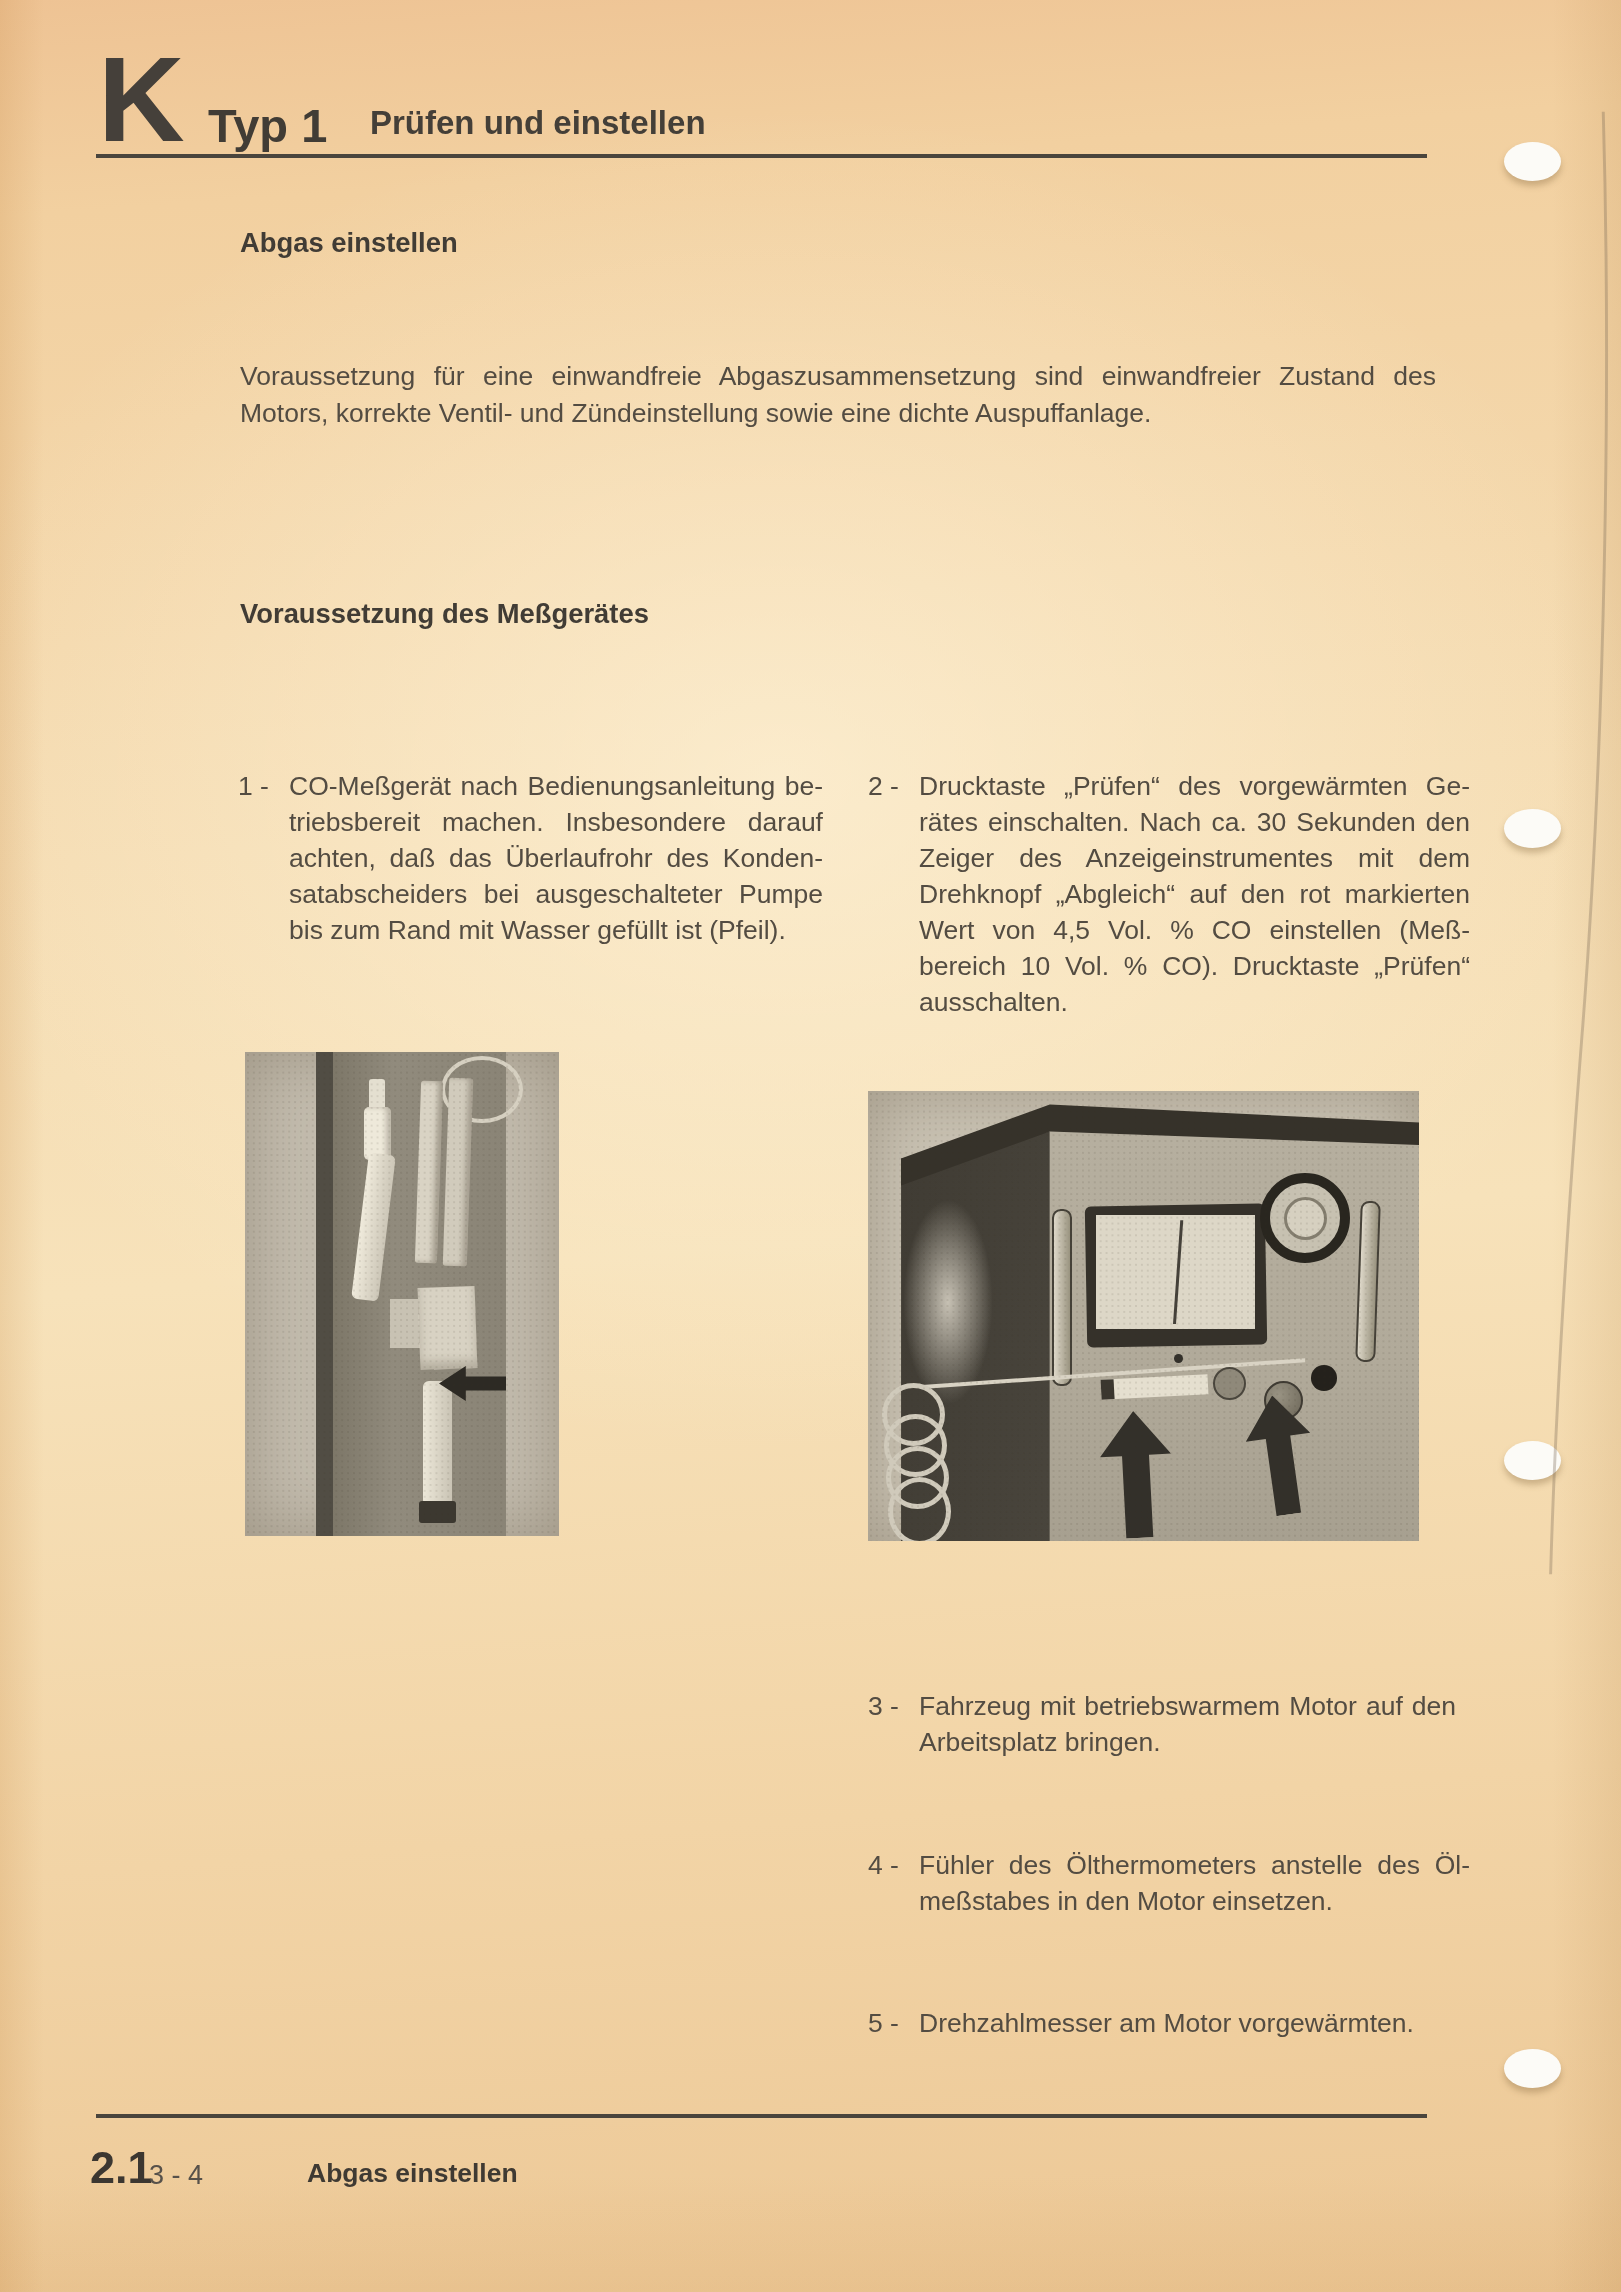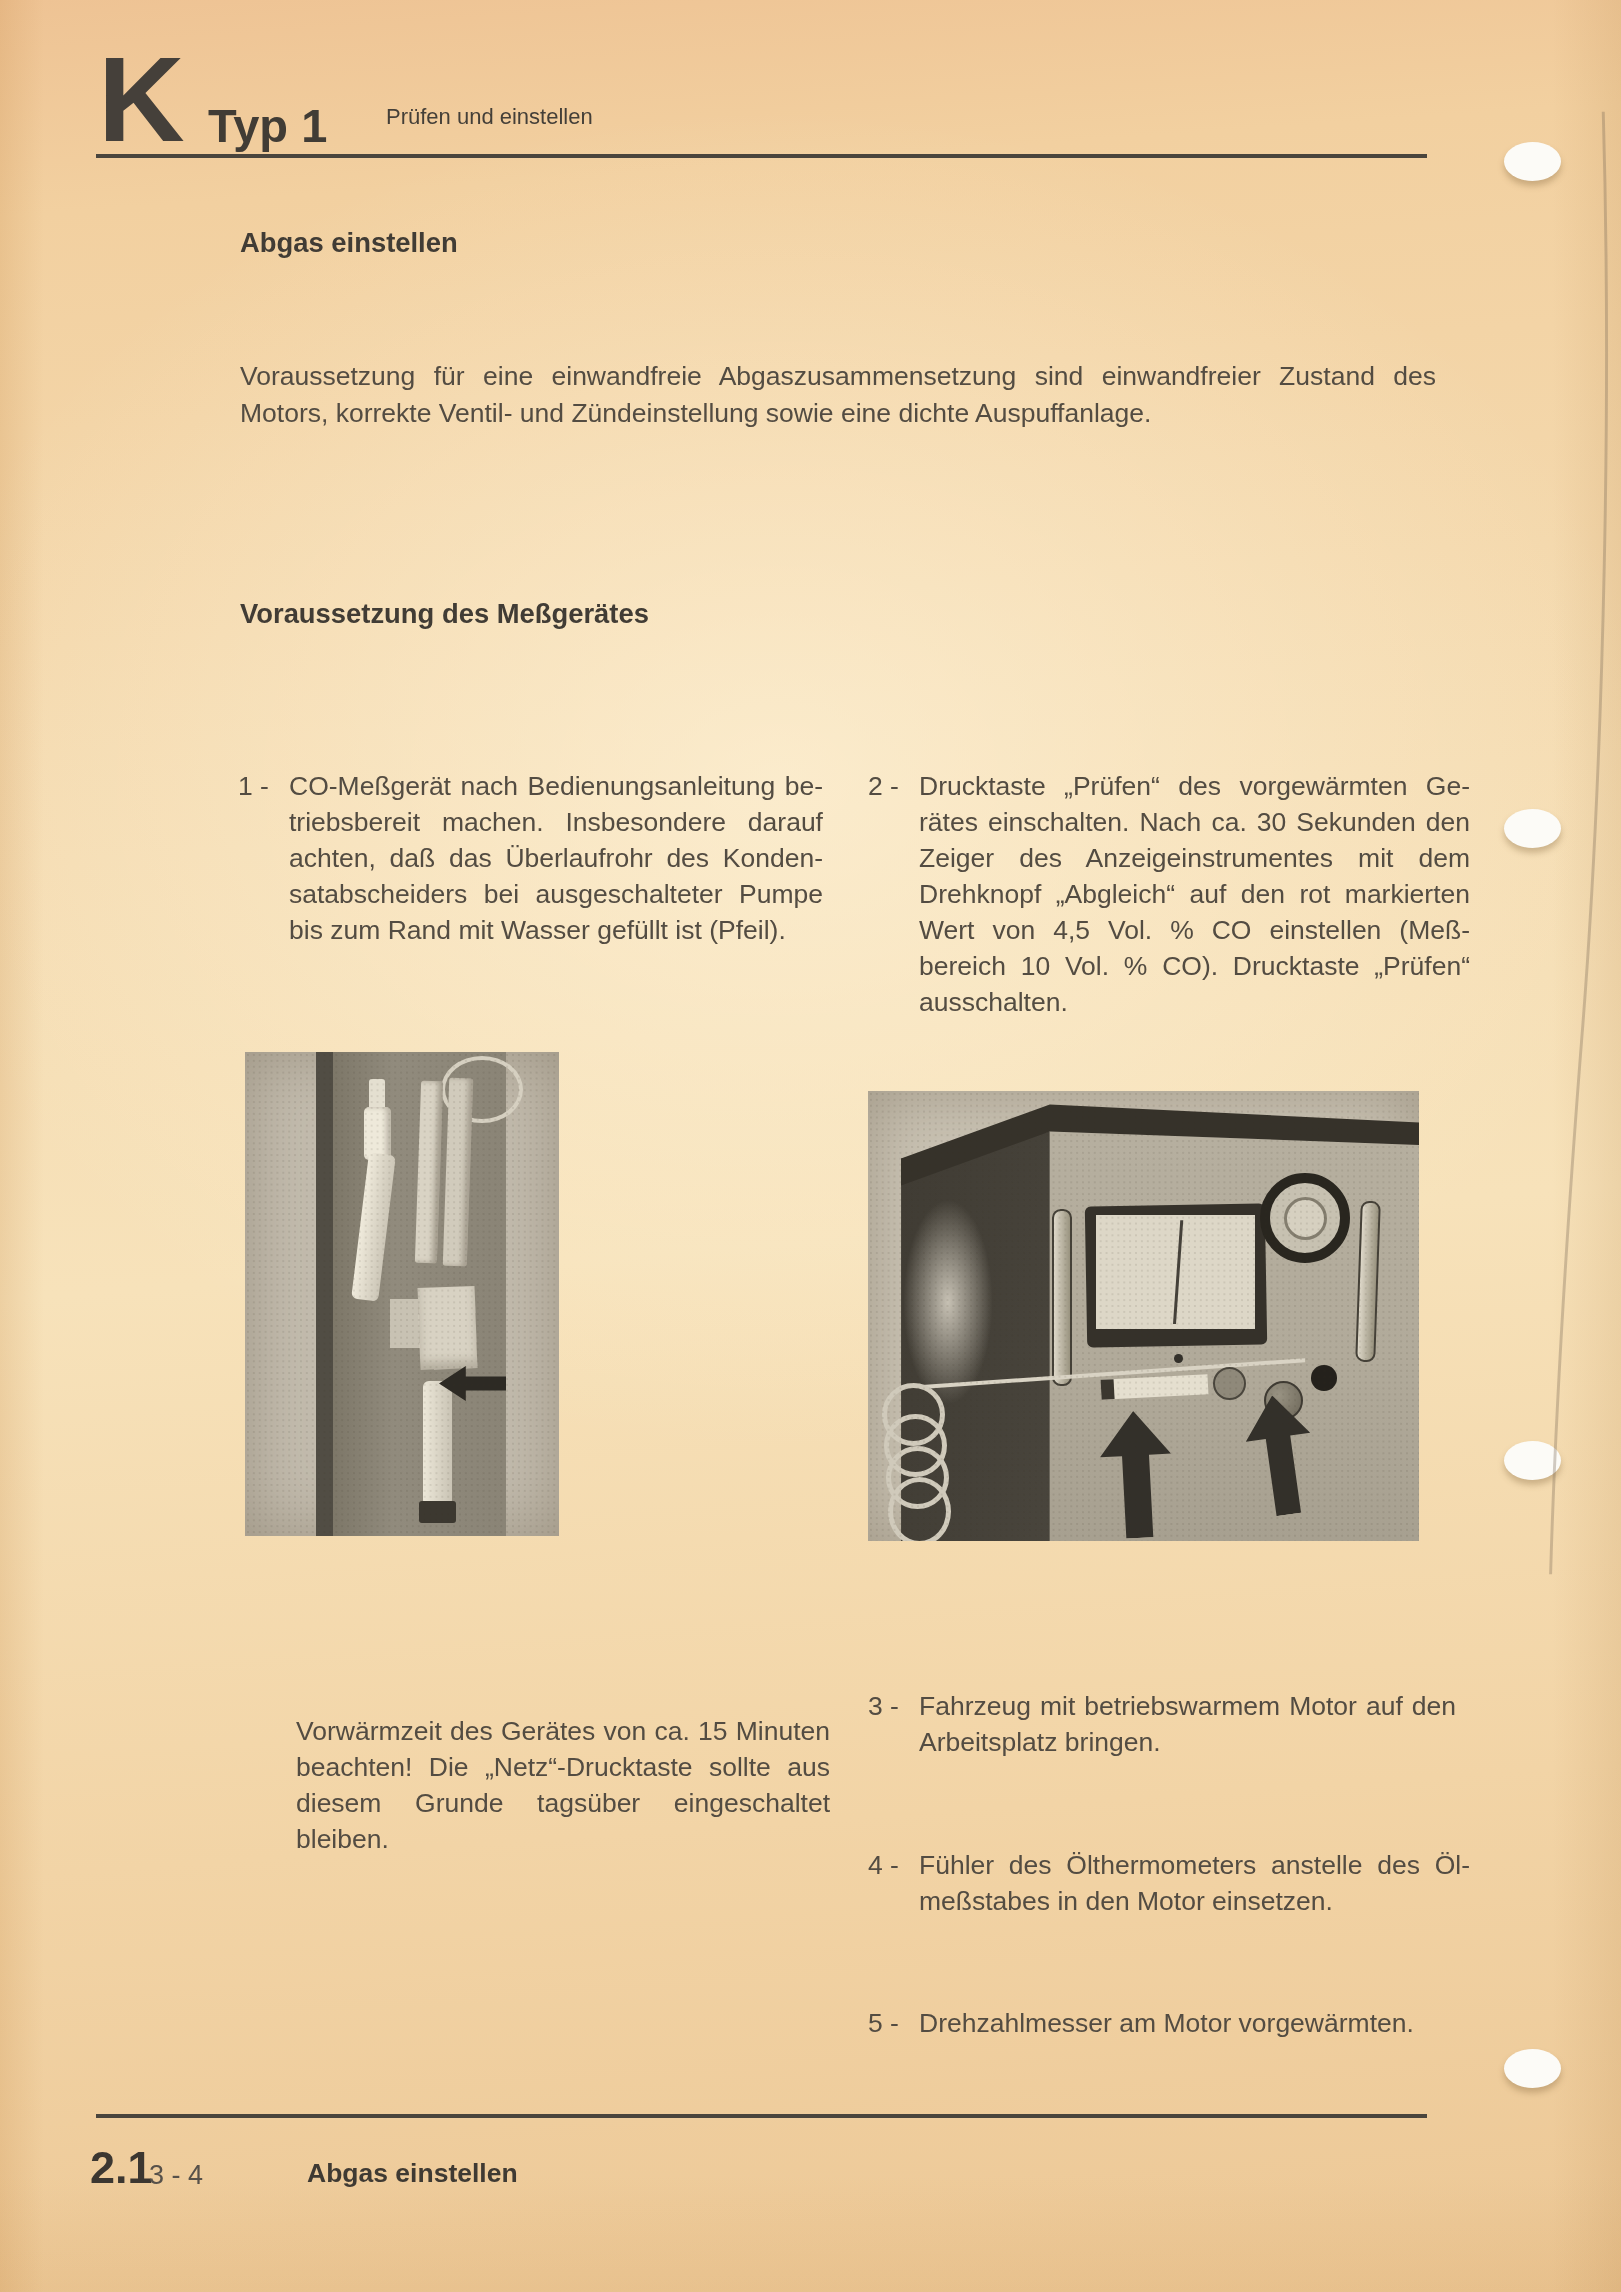--- a/index.html
+++ b/index.html
@@ -12,21 +12,21 @@
   }
   .page::before{content:"";position:absolute;inset:0;pointer-events:none;
     background:linear-gradient(90deg,rgba(196,134,66,0.20) 0,rgba(196,134,66,0) 44px),
                linear-gradient(270deg,rgba(180,130,70,0.16) 0,rgba(180,130,70,0) 69px),
                linear-gradient(0deg,rgba(190,130,60,0.10) 0,rgba(190,130,60,0) 118px);}
   .abs{position:absolute;}
 
   
   .k-letter{left:98px;top:39px;font-size:120px;font-weight:bold;line-height:1;color:#45403a;letter-spacing:-2.9px;}
   .typ{left:208px;top:102px;font-size:47px;font-weight:bold;line-height:1;color:#413c35;}
-  .subtitle{left:386px;top:106px;font-size:22px;font-weight:normal;line-height:1;color:#443f38;}
+  .subtitle{left:370px;top:106px;font-size:33px;font-weight:bold;line-height:1;color:#443f38;}
   .rule{left:96px;width:1331px;height:3.9px;background:#4a453d;}
   .rule-top{top:154px;}
   .rule-bottom{top:2114px;}
 
   .page-title{left:240px;top:227px;font-size:27.4px;font-weight:bold;color:#413c35;}
   .intro{left:240px;top:331px;width:1196px;font-size:26.5px;line-height:37px;text-align:justify;color:#534c42;}
   .prep-heading{left:240px;top:598px;font-size:27.4px;font-weight:bold;color:#413c35;}
 
   
   .step{position:absolute;display:flex;color:#534c42;}
@@ -155,21 +155,20 @@
     <div class="rf-knob2"></div>
     <div class="rf-knobdark"></div>
     <div class="rf-ring rf-r1"></div>
     <div class="rf-ring rf-r2"></div>
     <div class="rf-ring rf-r3"></div>
     <div class="rf-ring rf-r4"></div>
     <div class="rf-arrow rf-a1"></div>
     <div class="rf-arrow rf-a2"></div>
   </div>
 
-  <p class="abs note">Vorwärmzeit des Gerätes von ca. 15 Minu­ten beachten! Die „Netz“-Drucktaste sollte aus diesem Grunde tagsüber eingeschaltet bleiben.</p>
   <div class="step step3">
     <span class="num">3 -</span>
     <span class="txt">Fahrzeug mit betriebswarmem Motor auf den Arbeitsplatz bringen.</span>
   </div>
   <div class="step step4">
     <span class="num">4 -</span>
     <span class="txt">Fühler des Ölthermometers anstelle des Öl­meßstabes in den Motor einsetzen.</span>
   </div>
   <div class="step step5">
     <span class="num">5 -</span>

